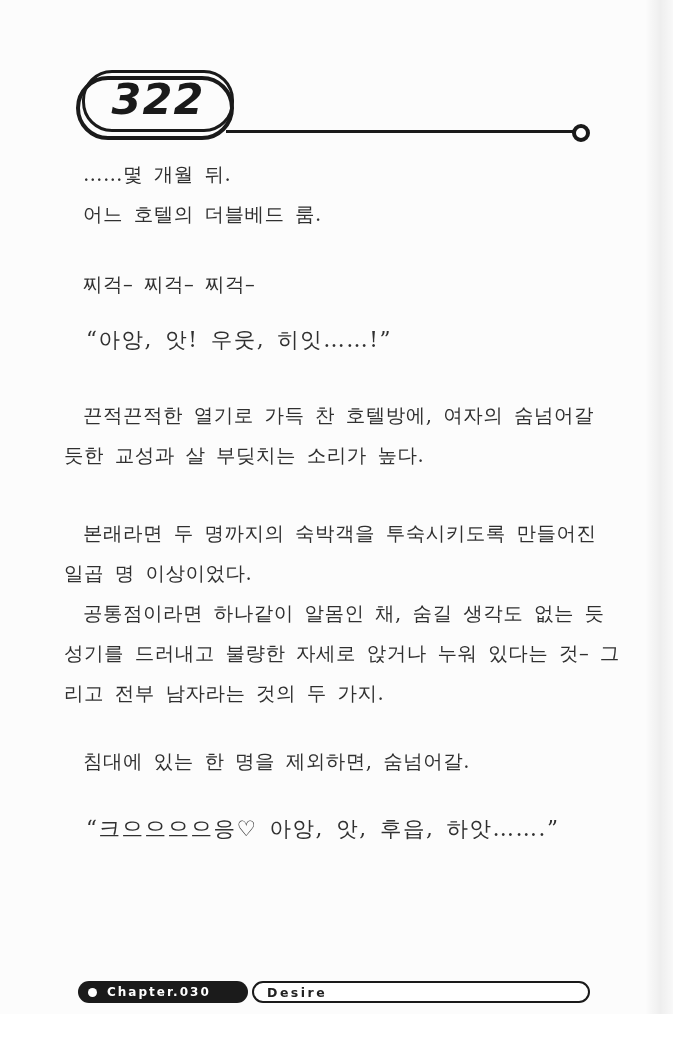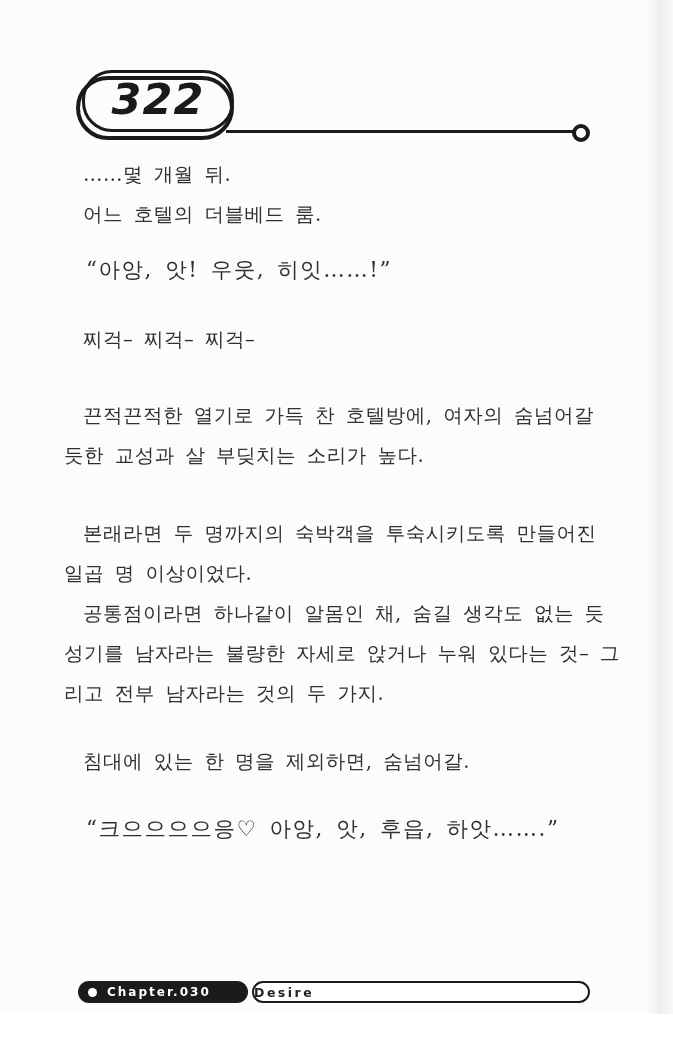--- a/index.html
+++ b/index.html
@@ -95,21 +95,21 @@
     background:#ffffff;
     border:2px solid #1a1a1a;
     border-radius:11px;
     display:flex; align-items:center;
     z-index:2;
   }
   .title-label {
     font-family:"DejaVu Sans","Liberation Sans",sans-serif;
     font-weight:bold; font-size:12.5px;
     letter-spacing:2.5px; color:#222;
-    white-space:nowrap;
+    margin-left:13px; white-space:nowrap;
   }
 
   
   .page-edge {
     position:absolute; right:0; top:0;
     width:28px; height:100%;
     background:linear-gradient(to right,
       rgba(0,0,0,0) 0%,
       rgba(0,0,0,0.055) 55%,
       rgba(0,0,0,0.015) 100%);
@@ -124,28 +124,28 @@
 
   <div class="badge">
     <span class="num">322</span>
   </div>
   <div class="header-rule"></div>
   <div class="rule-endcap"></div>
 
   <div class="body-text">
       <div class="line indent">……몇 개월 뒤.</div>
       <div class="line indent">어느 호텔의 더블베드 룸.</div>
+      <div class="line indent" style="margin-top: 30px;">찌걱– 찌걱– 찌걱–</div>
       <div class="line dialogue" style="margin-top: 15px;">“아앙, 앗! 우웃, 히잇……!”</div>
-      <div class="line indent" style="margin-top: 30px;">찌걱– 찌걱– 찌걱–</div>
       <div class="line indent" style="margin-top: 36px;">끈적끈적한 열기로 가득 찬 호텔방에, 여자의 숨넘어갈</div>
       <div class="line flush">듯한 교성과 살 부딪치는 소리가 높다.</div>
       <div class="line indent" style="margin-top: 38px;">본래라면 두 명까지의 숙박객을 투숙시키도록 만들어진</div>
       <div class="line flush">일곱 명 이상이었다.</div>
       <div class="line indent">공통점이라면 하나같이 알몸인 채, 숨길 생각도 없는 듯</div>
-      <div class="line flush">성기를 남자라는 불량한 자세로 앉거나 누워 있다는 것– 그</div>
+      <div class="line flush">성기를 드러내고 불량한 자세로 앉거나 누워 있다는 것– 그</div>
       <div class="line flush">리고 전부 남자라는 것의 두 가지.</div>
       <div class="line indent" style="margin-top: 28px;">침대에 있는 한 명을 제외하면, 숨넘어갈.</div>
       <div class="line dialogue" style="margin-top: 27px;">“크으으으으응♡ 아앙, 앗, 후읍, 하앗…….”</div>
     </div>
 
   <div class="chapter-pill">
     <span class="chapter-dot"></span>
     <span class="chapter-label">Chapter.030</span>
   </div>
   <div class="title-pill">

